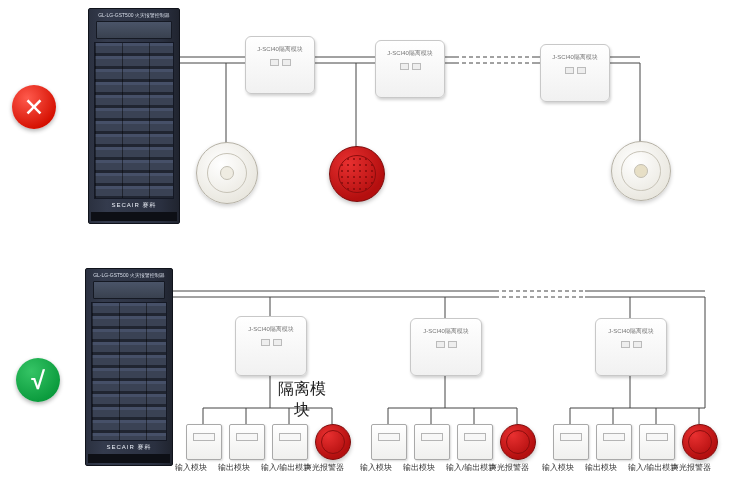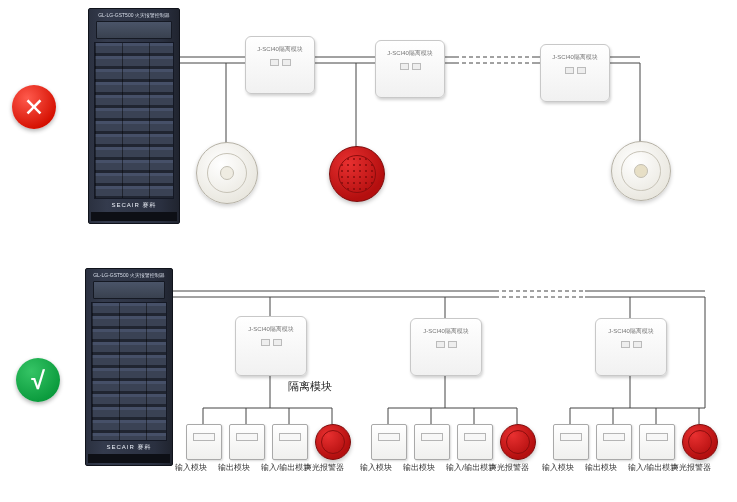--- a/index.html
+++ b/index.html
@@ -34,21 +34,21 @@
 
   
   .iso { position:absolute; width:68px; height:56px;
          background:linear-gradient(#ffffff,#f1f1f1);
          border:1px solid #c8c8c8; border-radius:6px;
          box-shadow:1px 2px 3px rgba(0,0,0,.18); }
   .iso-title { font-size:6px; color:#777; text-align:center; margin-top:8px; white-space:nowrap; overflow:hidden; }
   .iso-leds { display:flex; gap:3px; justify-content:center; margin-top:5px; }
   .iso-leds span { width:7px; height:5px; border:1px solid #bbb; background:#eee; display:block; }
 
-  .iso-caption { position:absolute; width:60px; text-align:right; font-size:11px; color:#222; }
+  .iso-caption { position:absolute; width:60px; text-align:center; font-size:16px; color:#222; }
 
   
   .detector { position:absolute; border-radius:50%;
               background:radial-gradient(circle at 40% 35%, #ffffff, #e9e7df 75%, #d9d6cb);
               border:1px solid #b5b1a5; box-shadow:0 2px 4px rgba(0,0,0,.2); }
   .detector::before { content:""; position:absolute; inset:16%; border-radius:50%; border:1px solid #c7c3b7; }
   .detector::after { content:""; position:absolute; inset:38%; border-radius:50%; background:#efece2; border:1px solid #c2beb2; }
   .detector.det-b::after { background:#e7dfc6; }
 
   

